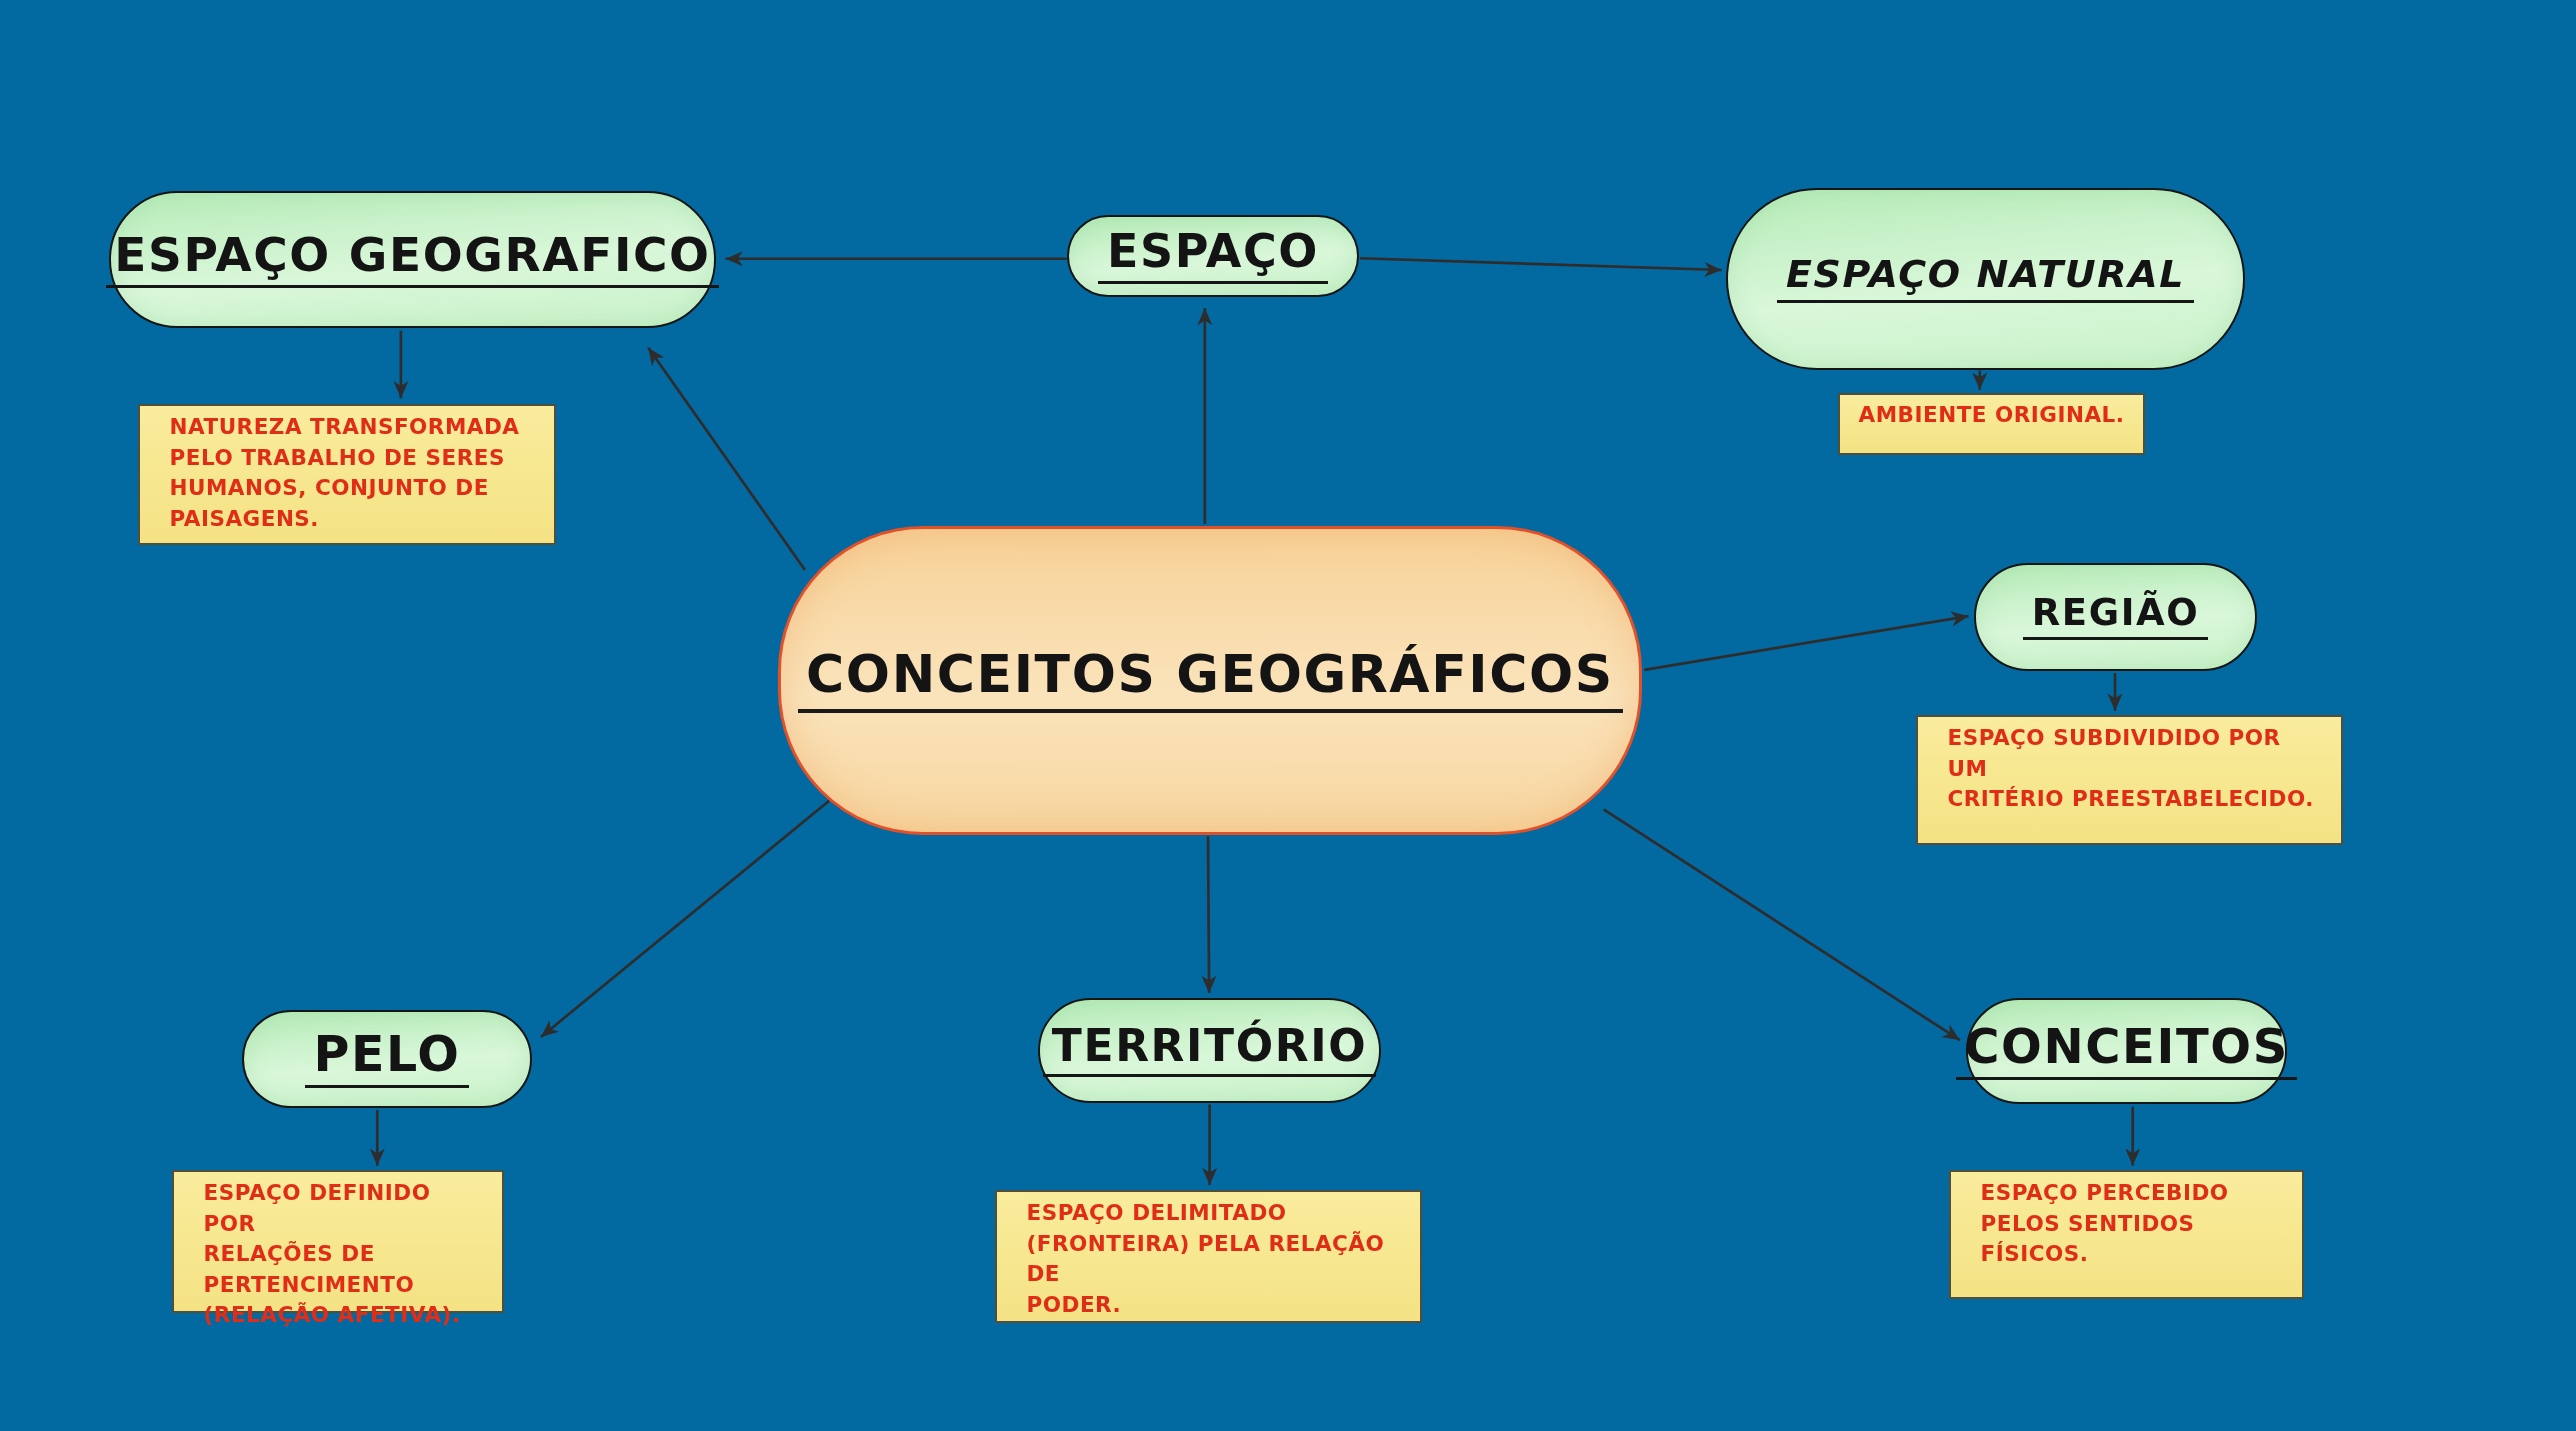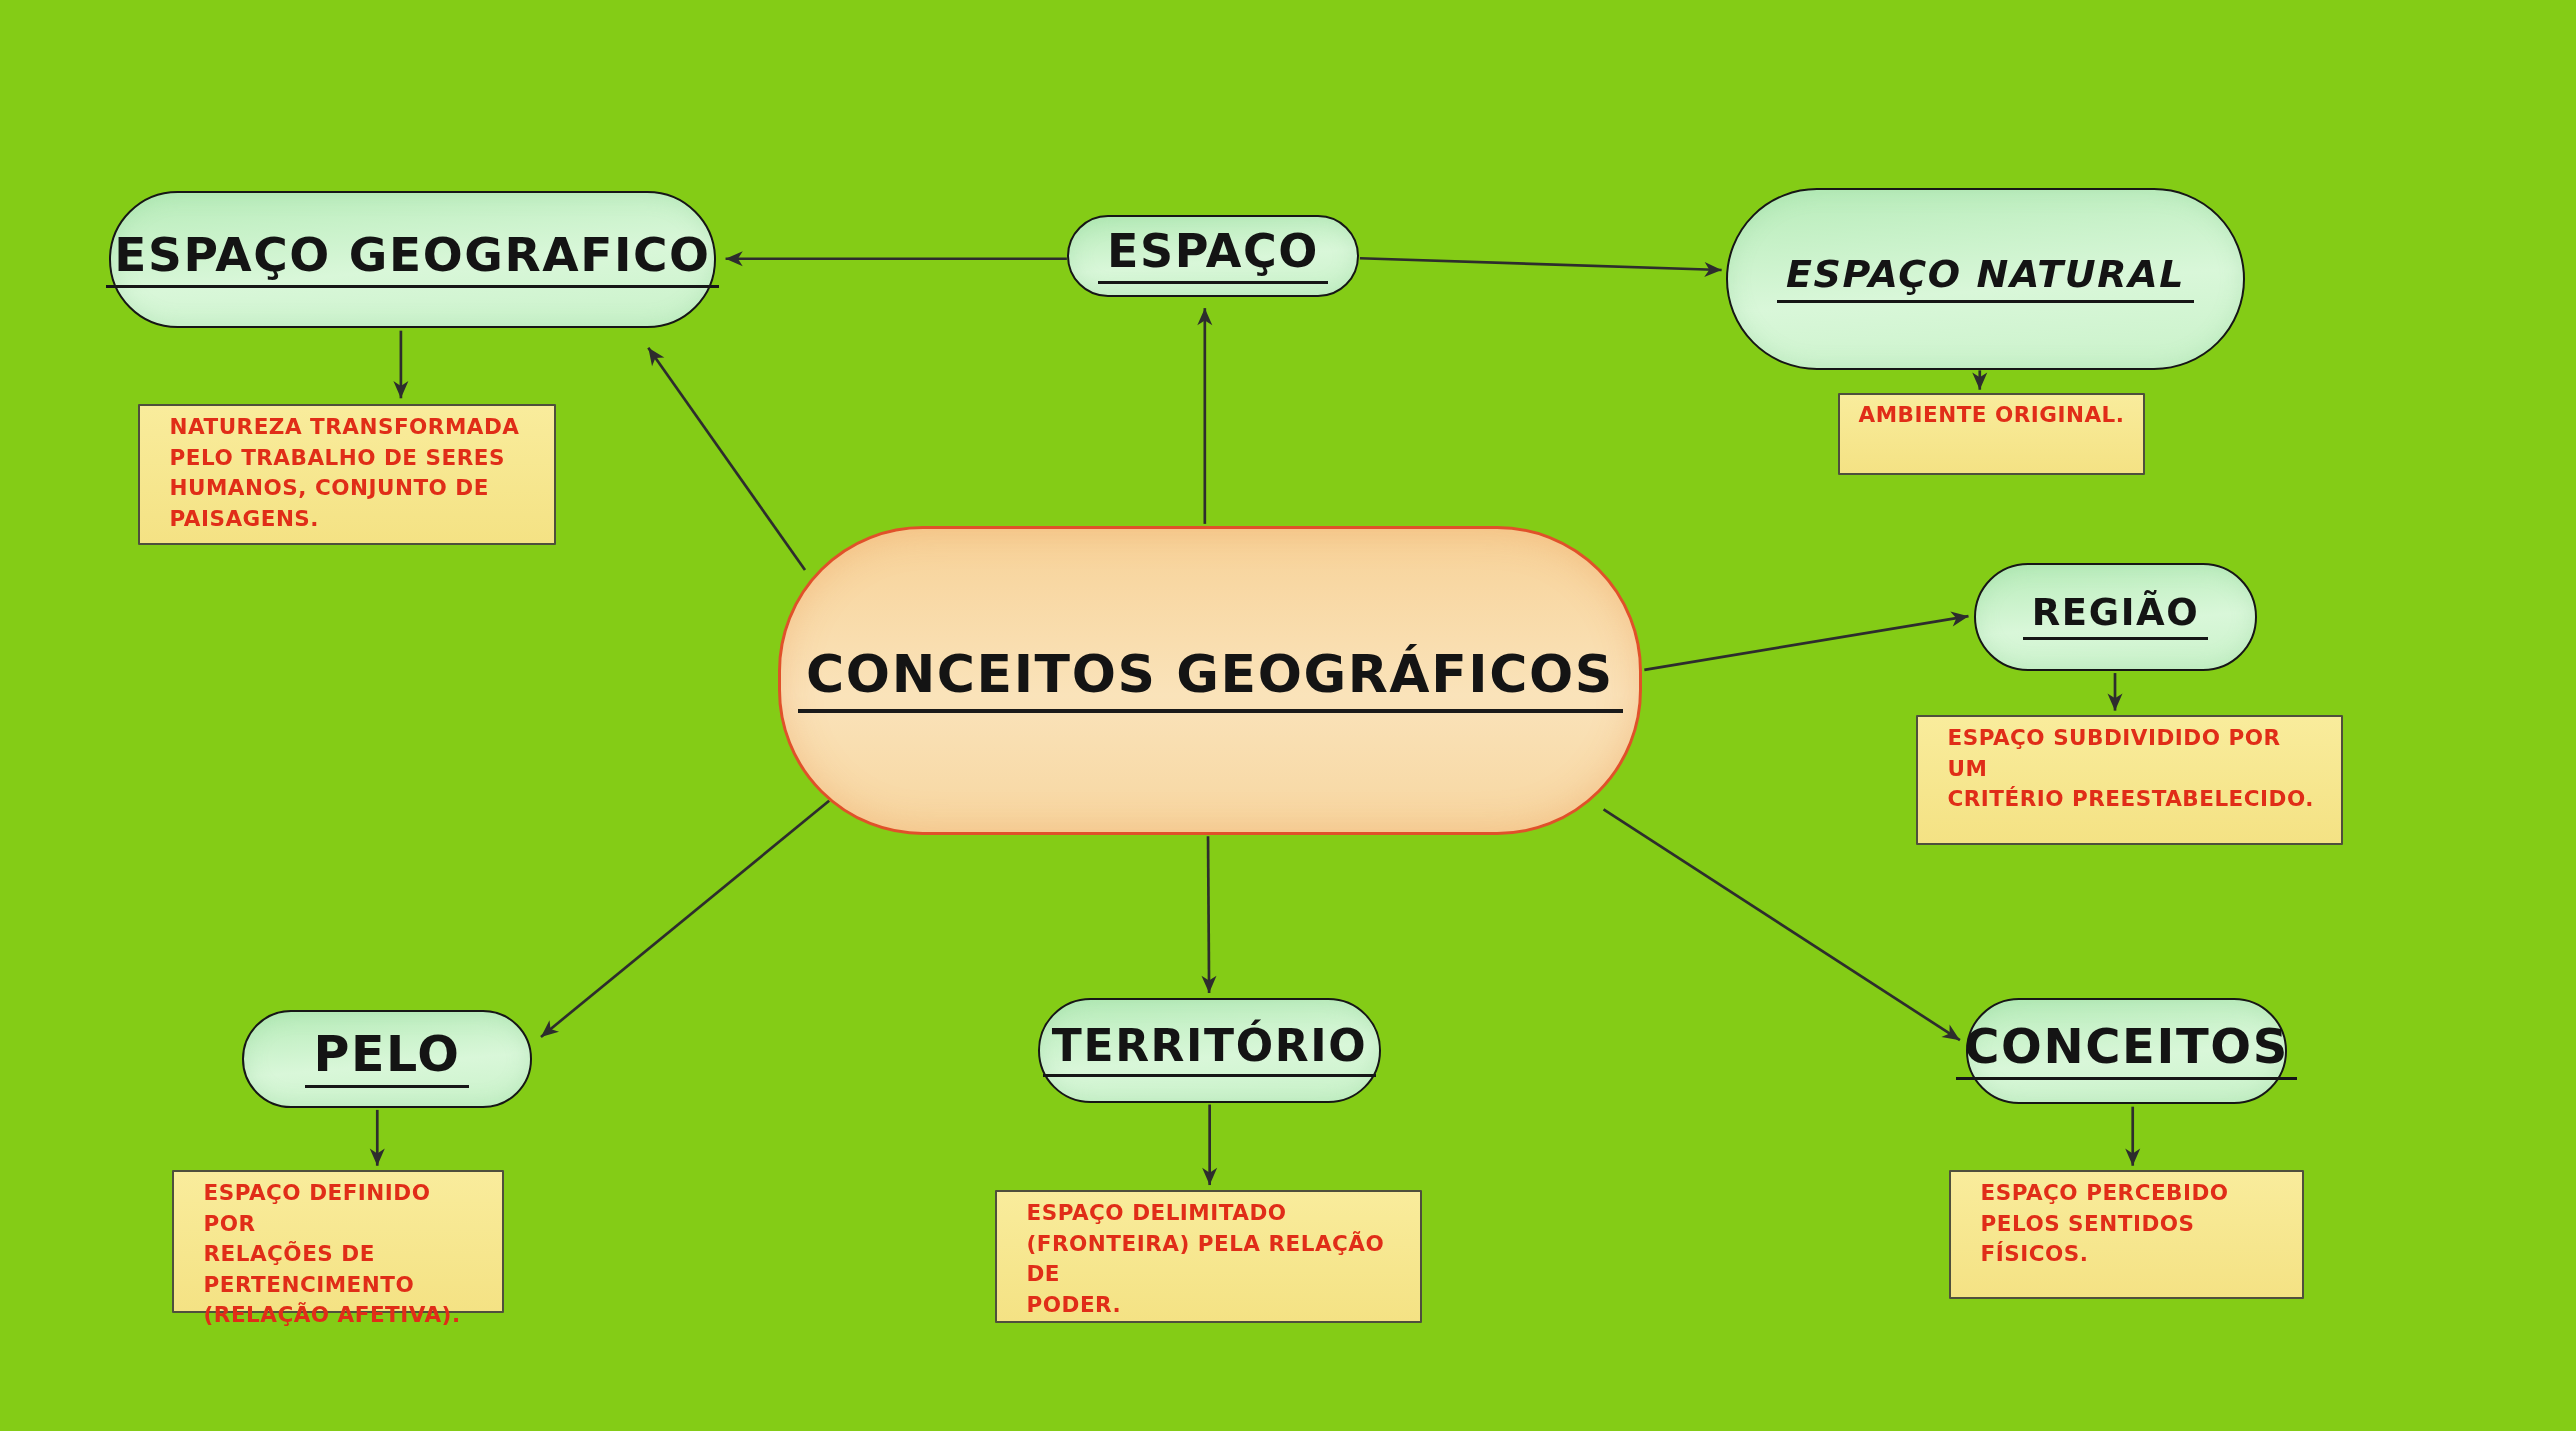--- a/index.html
+++ b/index.html
@@ -1,20 +1,20 @@
 <!DOCTYPE html>
 <html style="font-size:8.6px"><head>
 <meta charset="utf-8">
 <style>
   html, body { margin: 0; padding: 0; background: #ffffff; }
   #canvas {
     position: relative;
     width: 2576px;
     height: 1432px;
-    background: #84cc16;
+    background: #0369a1;
     font-family: "DejaVu Sans", "Liberation Sans", sans-serif;
     overflow: hidden;
   }
   #arrows {
     position: absolute;
     left: 0; top: 0;
     width: 2576px; height: 1432px;
   }
   #arrows line { stroke: #2d2d2d; stroke-width: 5; }
   .pill {
@@ -67,21 +67,21 @@
   #node-espaco-geografico { left: 109px;  top: 191px;  width: 607px; height: 137px; font-size: 47px; }
   #node-espaco            { left: 1067px; top: 215px;  width: 292px;  height: 82px; font-size: 46px; }
   #node-espaco-natural    { left: 1726px; top: 188px;  width: 519px;  height: 182px; font-size: 38px; font-style: italic; }
   #node-central           { left: 778px; top: 526px;  width: 864px; height: 309px; font-size: 52px; }
   #node-regiao            { left: 1974px; top: 563px; width: 283px;  height: 108px; font-size: 37px; }
   #node-lugar             { left: 242px;  top: 1010px; width: 290px;  height: 98px; font-size: 49px; }
   #node-territorio        { left: 1038px; top: 998px; width: 343px;  height: 105px; font-size: 44px; }
   #node-paisagem          { left: 1966px; top: 998px; width: 321px;  height: 106px; font-size: 48px; }
 
   #note-espaco-geografico { left: 138px;  top: 404px;  width: 418px;  height: 141px; }
-  #note-espaco-natural    { left: 1838px; top: 393px;  width: 307px;  height: 82px; }
+  #note-espaco-natural    { left: 1838px; top: 393px;  width: 307px;  height: 62px; }
   #note-regiao            { left: 1916px; top: 715px; width: 427px;  height: 130px; }
   #note-lugar             { left: 172px;  top: 1170px; width: 332px;  height: 143px; }
   #note-territorio        { left: 995px; top: 1190px; width: 427px;  height: 133px; }
   #note-paisagem          { left: 1949px; top: 1170px; width: 355px;  height: 129px; }
 </style>
 </head>
 <body>
 
 <div id="canvas">
 

